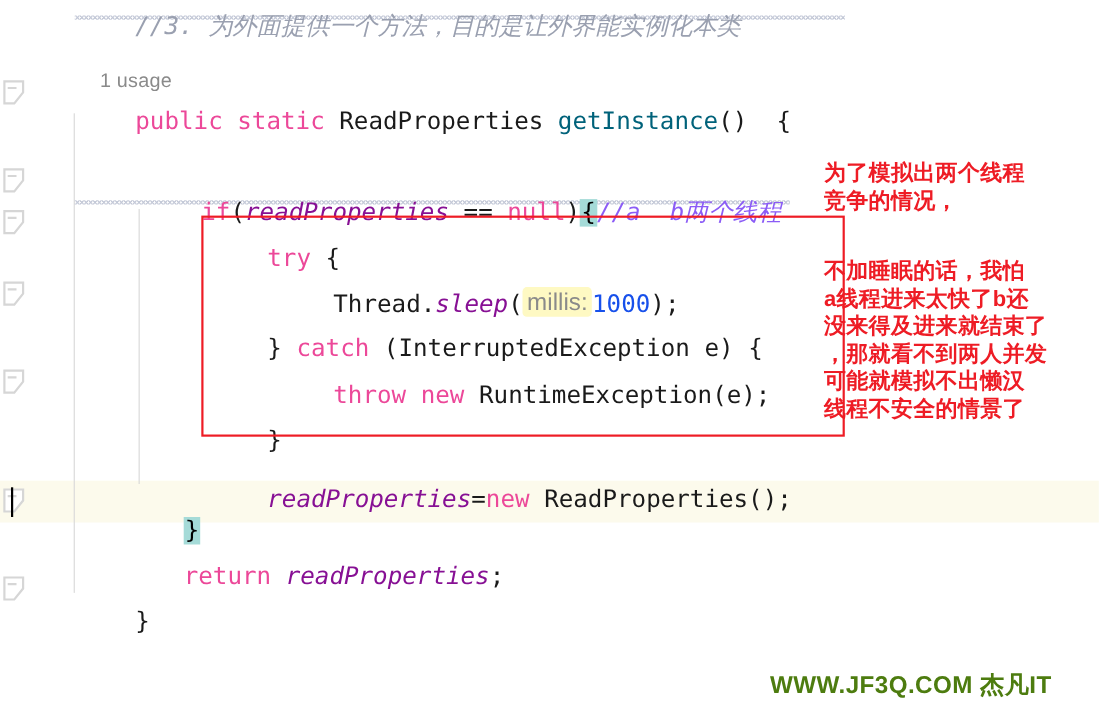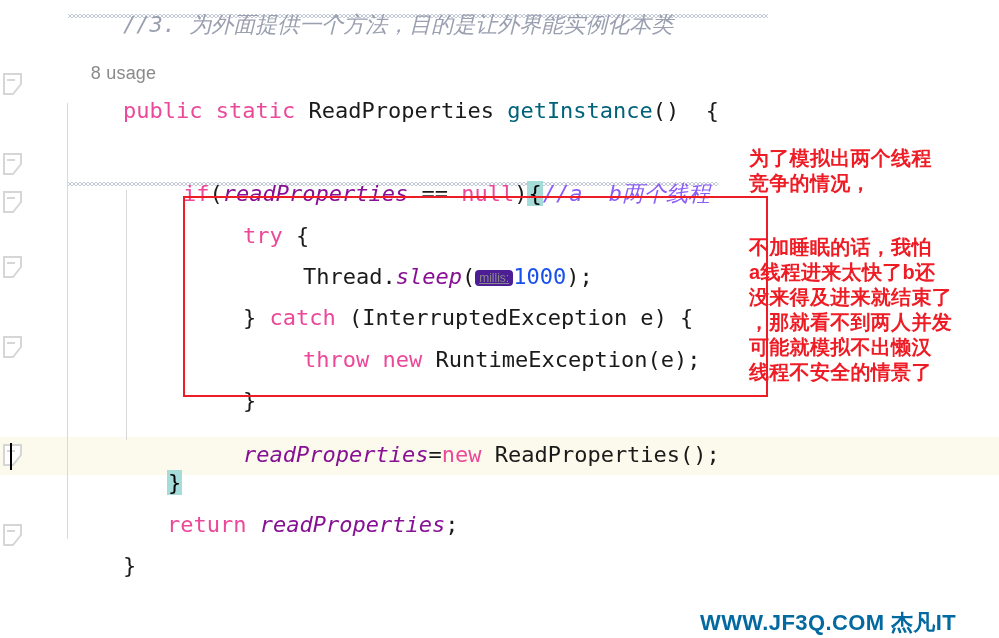--- a/index.html
+++ b/index.html
@@ -89,29 +89,28 @@
 
   
   .brace-hl {
     background: #a5dbd8;
     color: #000000;
     padding: 0 1px;
   }
 
   
   .param-hint {
-    background: #4c1d95;
+    background: #fef9c3;
     color: #8a8a8a;
     font-family: "Liberation Sans", sans-serif;
-    font-size: 12px;
+    font-size: 22px;
     border-radius: 4px;
     padding: 1px 4px 1px 4px;
     position: relative;
     top: -2px;
-    text-decoration: underline;
   }
 
   
   .wavy {
     position: absolute;
     height: 4px;
     background-image:
       linear-gradient(45deg, transparent 40%, #b9bfd0 40%, #b9bfd0 60%, transparent 60%),
       linear-gradient(-45deg, transparent 40%, #b9bfd0 40%, #b9bfd0 60%, transparent 60%);
     background-size: 4px 4px;
@@ -135,21 +134,21 @@
     font-size: 20px;
     line-height: 25px;
     font-weight: 600;
     white-space: pre-line;
     letter-spacing: .3px;
   }
 
   
   .watermark {
     position: absolute;
-    color: #0369a1;
+    color: #4d7c0f;
     font-family: "Liberation Sans", sans-serif;
     font-weight: bold;
     font-size: 22px;
     letter-spacing: .4px;
     white-space: pre;
   }
 </style>
 </head>
 <body>
 
@@ -208,21 +207,21 @@
   <div class="indent-guide" style="left:126px; top:190px; height:250px;"></div>
 
   <div class="wavy" style="left:68px; top:14px; width:700px;"></div>
   <div class="wavy" style="left:68px; top:182px; width:650px;"></div>
 
   <div class="row" style="left:70px; top:-14px;">
     <span class="cmt-top">//3. 为外面提供一个方法，目的是让外界能实例化本类</span>
   </div>
 
   <div class="row small" style="left:70px; top:34px;">
-    <span>8 usage</span>
+    <span>1 usage</span>
   </div>
 
   <div class="row" style="left:70px; top:72px;">
     <span class="kw">public</span><span class="punct"> </span><span class="kw">static</span><span class="punct"> </span><span class="type">ReadProperties</span><span class="punct"> </span><span class="method">getInstance</span><span class="punct">()</span><span class="punct">  </span><span class="punct">{</span>
   </div>
 
   <div class="row" style="left:130px; top:155px;">
     <span class="kw">if</span><span class="punct">(</span><span class="field">readProperties</span><span class="punct"> == </span><span class="kw">null</span><span class="punct">)</span><span class="brace-hl">{</span><span class="cmt">//a  b两个线程</span>
   </div>
 

